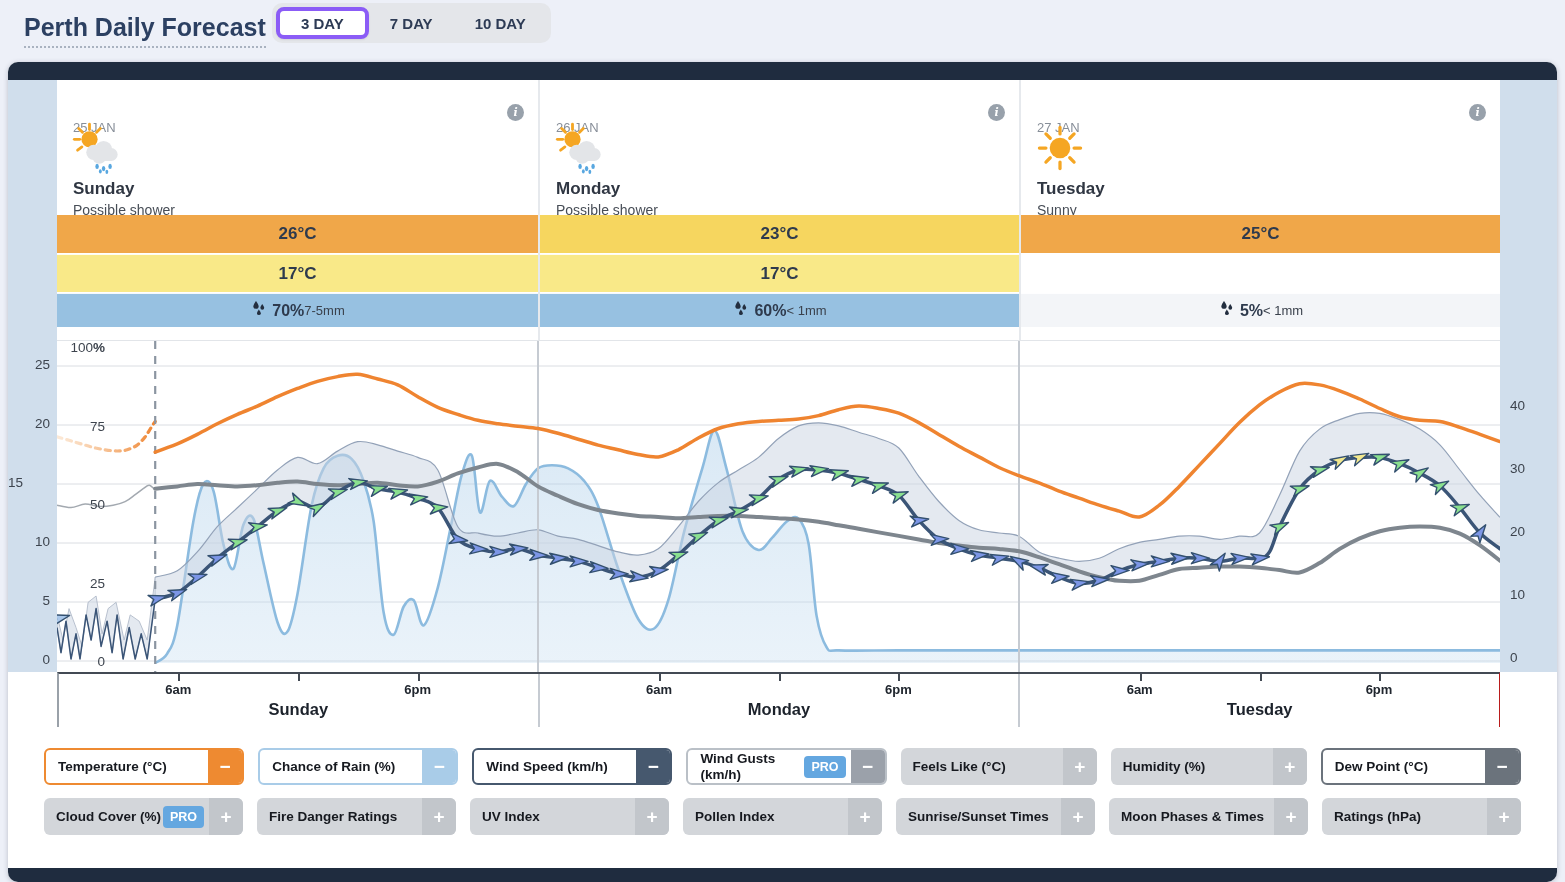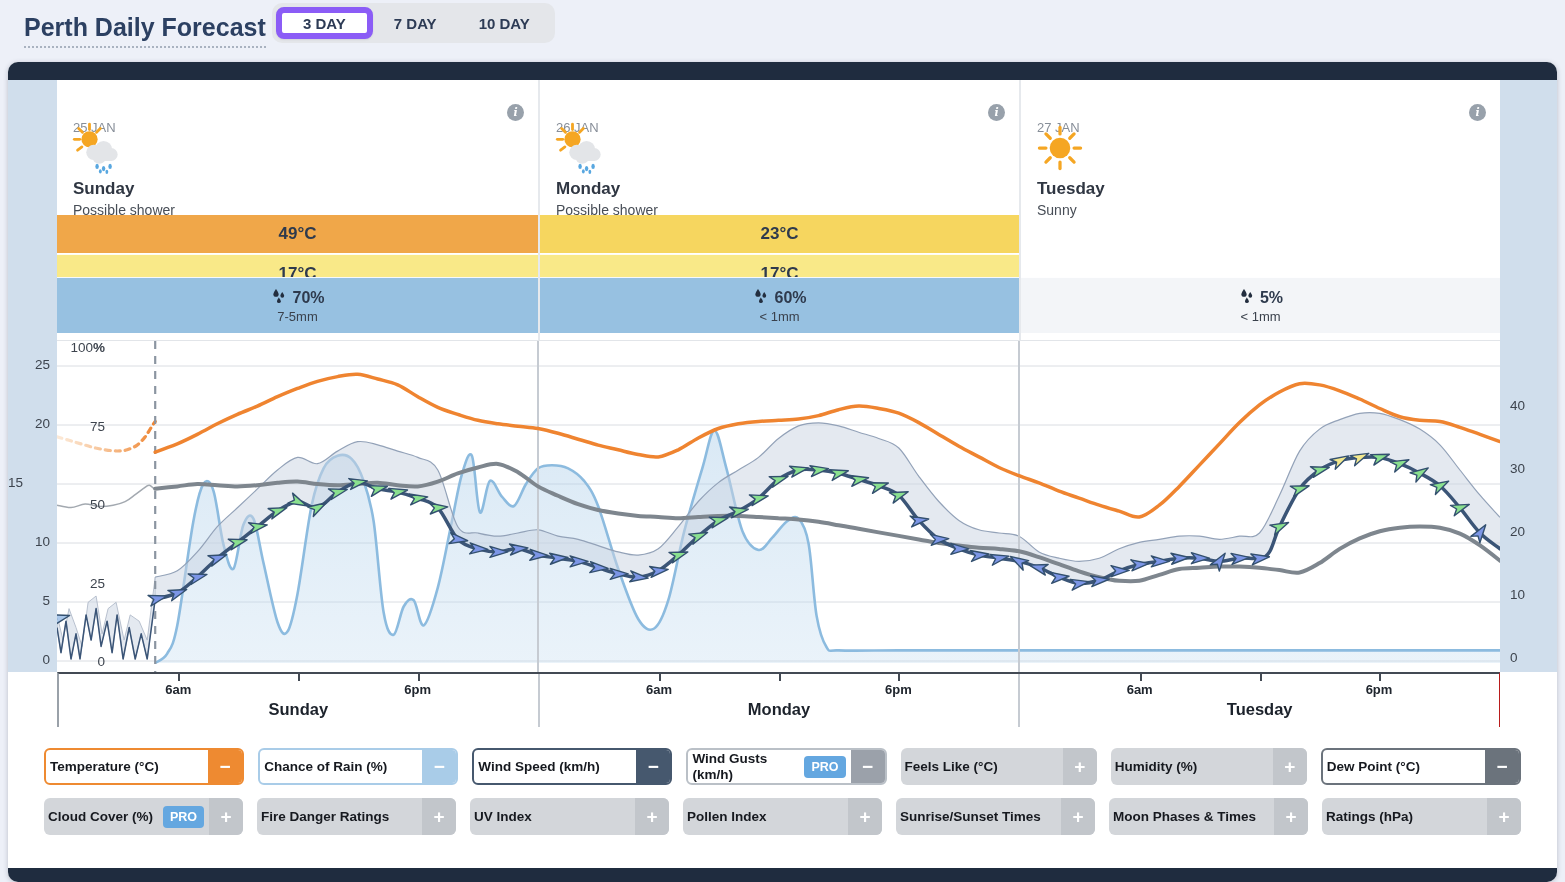--- a/index.html
+++ b/index.html
@@ -1,55 +1,55 @@
 <!DOCTYPE html>
 <html><head>
 <meta charset="utf-8">
 <style>
   html,body{margin:0;padding:0;width:1565px;height:882px;background:#edf0f8;font-family:"Liberation Sans",sans-serif;overflow:hidden}
   .page{position:absolute;inset:0}
   #title{position:absolute;left:14px;top:2px;margin:10px;font-size:25px;font-weight:700;color:#2c4062;border-bottom:2px dotted #a9b2c0;padding-bottom:4px;line-height:1.2}
   .tabs{position:absolute;left:272px;top:3px;background:#e4e6ea;border-radius:10px;padding:4px;display:flex;height:40px;box-sizing:border-box;align-items:stretch}
   .tab{padding:0 21px;font-size:15px;font-weight:700;color:#2d3b55;border-radius:8px;display:flex;align-items:center;cursor:pointer}
-  .tab.active{background:#fff;border:6px solid #8b5cf6;box-shadow:0 1px 2px rgba(0,0,0,.08)}
+  .tab.active{background:#fff;border:4px solid #8b5cf6;box-shadow:0 1px 2px rgba(0,0,0,.08)}
   .card{position:absolute;left:8px;top:62px;width:1549px;height:820px;background:#fff;border-radius:10px;box-shadow:0 1px 5px rgba(30,40,60,.25)}
   .card-top{position:absolute;top:0;left:0;right:0;height:18px;background:#1f2c3f;border-radius:10px 10px 0 0}
   .card-bottom{position:absolute;bottom:0;left:0;right:0;height:14px;background:#1f2c3f;border-radius:0 0 10px 10px}
   .strip{position:absolute;top:18px;height:592px;background:#d0deec}
   .strip.left{left:0;width:49px}
   .strip.right{left:1492px;width:57px}
   #days{position:absolute;left:49px;top:18px;width:1443px;height:260px;display:flex}
   .day-col{width:481px;position:relative;box-sizing:border-box}
   .day-col + .day-col{border-left:2px solid #e6e9ed}
   .day-date{position:absolute;left:16px;top:40px;font-size:13px;color:#878e98}
   .info-icon{position:absolute;right:14px;top:24px;width:17px;height:17px;border-radius:50%;background:#98a1ab;color:#fff;font-size:11px;font-weight:700;font-style:italic;font-family:"DejaVu Serif",serif;display:flex;align-items:center;justify-content:center;cursor:pointer}
   .day-icon{position:absolute;left:13px;top:42px;width:52px;height:52px}
   .day-name{position:absolute;left:16px;top:99px;font-size:17px;font-weight:700;color:#2f3642}
   .day-cond{position:absolute;left:16px;top:122px;font-size:14px;color:#474d56}
   .bar{position:absolute;left:0;right:0;display:flex;align-items:center;justify-content:center;font-weight:700;color:#2e3a4d;box-sizing:border-box}
   .bar-max{top:135px;height:38px;font-size:17px}
   .bar-min{top:174px;height:38px;font-size:17px;border-top:1px solid rgba(255,255,255,.9)}
-  .bar-rain{top:197px;height:56px;flex-direction:column;font-size:16px;border-top:1px solid rgba(255,255,255,.9)}
+  .bar-rain{top:213px;height:34px;flex-direction:row;font-size:16px;border-top:1px solid rgba(255,255,255,.9)}
   .rain-line{display:flex;align-items:center;gap:5px;font-weight:700}
   .rain-amt{font-size:13px;font-weight:400;color:#3a414c;margin-top:0px}
   #chart{position:absolute;left:49px;top:278px;width:1443px;height:332px;border-top:1px solid #e2e5e9}
   #chart svg{position:absolute;inset:0}
   .ax{position:absolute;font-size:13.5px;color:#3d444e;height:16px;line-height:16px}
   .ax.unit{font-weight:700;font-size:14px;color:#2c333d}
   .vlabel{position:absolute;width:240px;text-align:center;transform:rotate(-90deg);font-size:12px;color:#3d444e;letter-spacing:.4px;white-space:nowrap}
   #xband{position:absolute;left:49px;top:610px;width:1443px;height:55px;border-top:2px solid #434a54;display:flex;background:#fff;box-sizing:border-box;border-left:2px solid #9aa1a9;border-right:1px solid #b91c1c}
   .xday{flex:1;position:relative;box-sizing:border-box}
   .xday + .xday{border-left:2px solid #c6cbd2}
   .xtick{position:absolute;top:0;width:2px;height:7px;background:#434a54}
   .xlab{position:absolute;top:8px;font-size:13px;font-weight:700;color:#20262e;transform:translateX(-50%)}
   .xdayname{position:absolute;top:26px;width:100%;text-align:center;font-size:16.5px;font-weight:700;color:#1c222b}
   #toggles{position:absolute;left:36px;top:686px;width:1477px;display:flex;flex-direction:column;gap:13px}
   .trow{display:flex;gap:14px}
   .toggle{flex:1;height:37px;border-radius:6px;background:#d3d6da;display:flex;align-items:center;cursor:pointer;overflow:hidden;box-sizing:border-box}
-  .toggle .lbl{flex:1;font-size:13.5px;font-weight:700;color:#16191f;padding-left:4px;line-height:1.12}
+  .toggle .lbl{flex:1;font-size:13.5px;font-weight:700;color:#16191f;padding-left:12px;line-height:1.12}
   .toggle .sq{width:34px;align-self:stretch;background:#c2c6cb;color:#fff;font-size:19px;font-weight:700;display:flex;align-items:center;justify-content:center;flex-shrink:0;cursor:pointer}
   .toggle.active{background:#fff;border:2px solid #ccc}
   .pro{background:#64a7e0;color:#fff;font-size:12.5px;font-weight:700;border-radius:4px;padding:4px 7px;margin-right:5px;flex-shrink:0}
 </style>
 </head>
 <body>
 
 <div class="page">
   <h1 id="title">Perth Daily Forecast</h1>
   <div class="tabs" id="tabs">
@@ -86,21 +86,21 @@
               <g fill="#58a7e0">
                 <ellipse cx="25" cy="41" rx="1.6" ry="2.4"></ellipse>
                 <ellipse cx="31" cy="43" rx="1.6" ry="2.4"></ellipse>
                 <ellipse cx="37" cy="41" rx="1.6" ry="2.4"></ellipse>
                 <ellipse cx="28" cy="45.5" rx="1.3" ry="2"></ellipse>
                 <ellipse cx="34" cy="46" rx="1.3" ry="2"></ellipse>
               </g>
             </svg></span>
     <div class="day-name">Sunday</div>
     <div class="day-cond">Possible shower</div>
-    <div class="bar bar-max" style="background:#f0a749">49°C</div>
+    <div class="bar bar-max" style="background:#f0a749">26°C</div>
     <div class="bar bar-min" style="background:#f9e988">17°C</div>
     <div class="bar bar-rain" style="background:#97c1e1">
       <span class="rain-line">
               <span><svg width="17" height="17" viewBox="0 0 17 17" fill="#232e3f">
                   <path d="M6 1C6 1 3.4 4.6 3.4 6.2a2.6 2.6 0 0 0 5.2 0C8.6 4.6 6 1 6 1Z"></path>
                   <path d="M12.2 4C12.2 4 10.4 6.6 10.4 7.8a1.9 1.9 0 0 0 3.8 0C14.2 6.6 12.2 4 12.2 4Z"></path>
                   <path d="M8.8 9.4C8.8 9.4 7 12 7 13.2a1.9 1.9 0 0 0 3.8 0C10.8 12 8.8 9.4 8.8 9.4Z"></path>
                 </svg></span>
               <span>70%</span>
             </span>
@@ -161,20 +161,21 @@
                 <line x1="37" y1="24" x2="43" y2="24"></line>
                 <line x1="11" y1="11" x2="15" y2="15"></line>
                 <line x1="33" y1="33" x2="37" y2="37"></line>
                 <line x1="11" y1="37" x2="15" y2="33"></line>
                 <line x1="33" y1="15" x2="37" y2="11"></line>
               </g>
               <circle cx="24" cy="24" r="9.5" fill="#f5a623"></circle>
             </svg></span>
     <div class="day-name">Tuesday</div>
     <div class="day-cond">Sunny</div>
+    <div class="bar bar-max" style="background:#f0a749">25°C</div>
     <div class="bar bar-rain" style="background:#f3f5f8">
       <span class="rain-line">
               <span><svg width="17" height="17" viewBox="0 0 17 17" fill="#232e3f">
                   <path d="M6 1C6 1 3.4 4.6 3.4 6.2a2.6 2.6 0 0 0 5.2 0C8.6 4.6 6 1 6 1Z"></path>
                   <path d="M12.2 4C12.2 4 10.4 6.6 10.4 7.8a1.9 1.9 0 0 0 3.8 0C14.2 6.6 12.2 4 12.2 4Z"></path>
                   <path d="M8.8 9.4C8.8 9.4 7 12 7 13.2a1.9 1.9 0 0 0 3.8 0C10.8 12 8.8 9.4 8.8 9.4Z"></path>
                 </svg></span>
               <span>5%</span>
             </span>
       <span class="rain-amt">&lt; 1mm</span>

